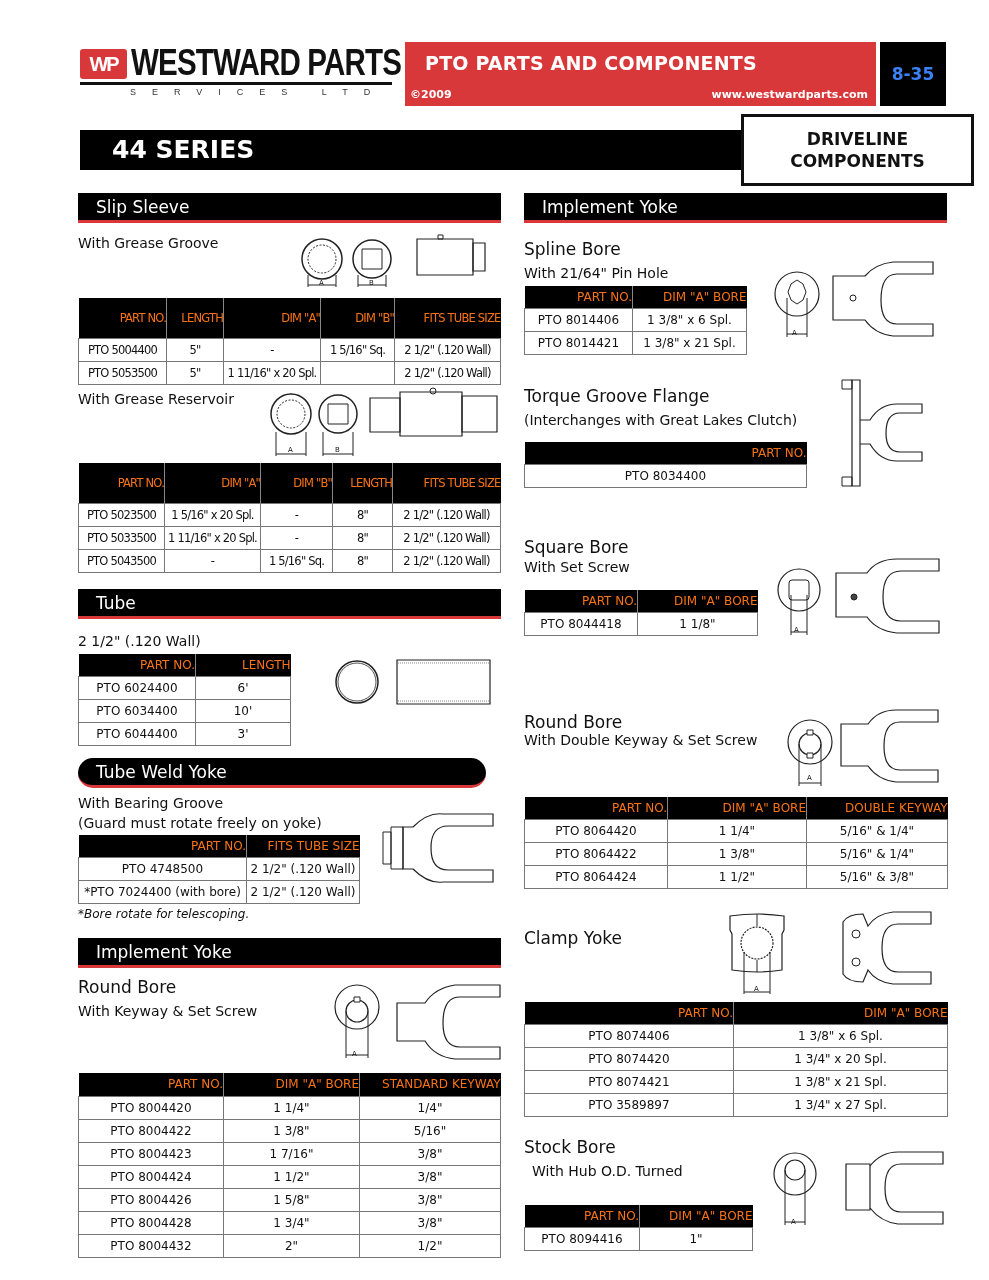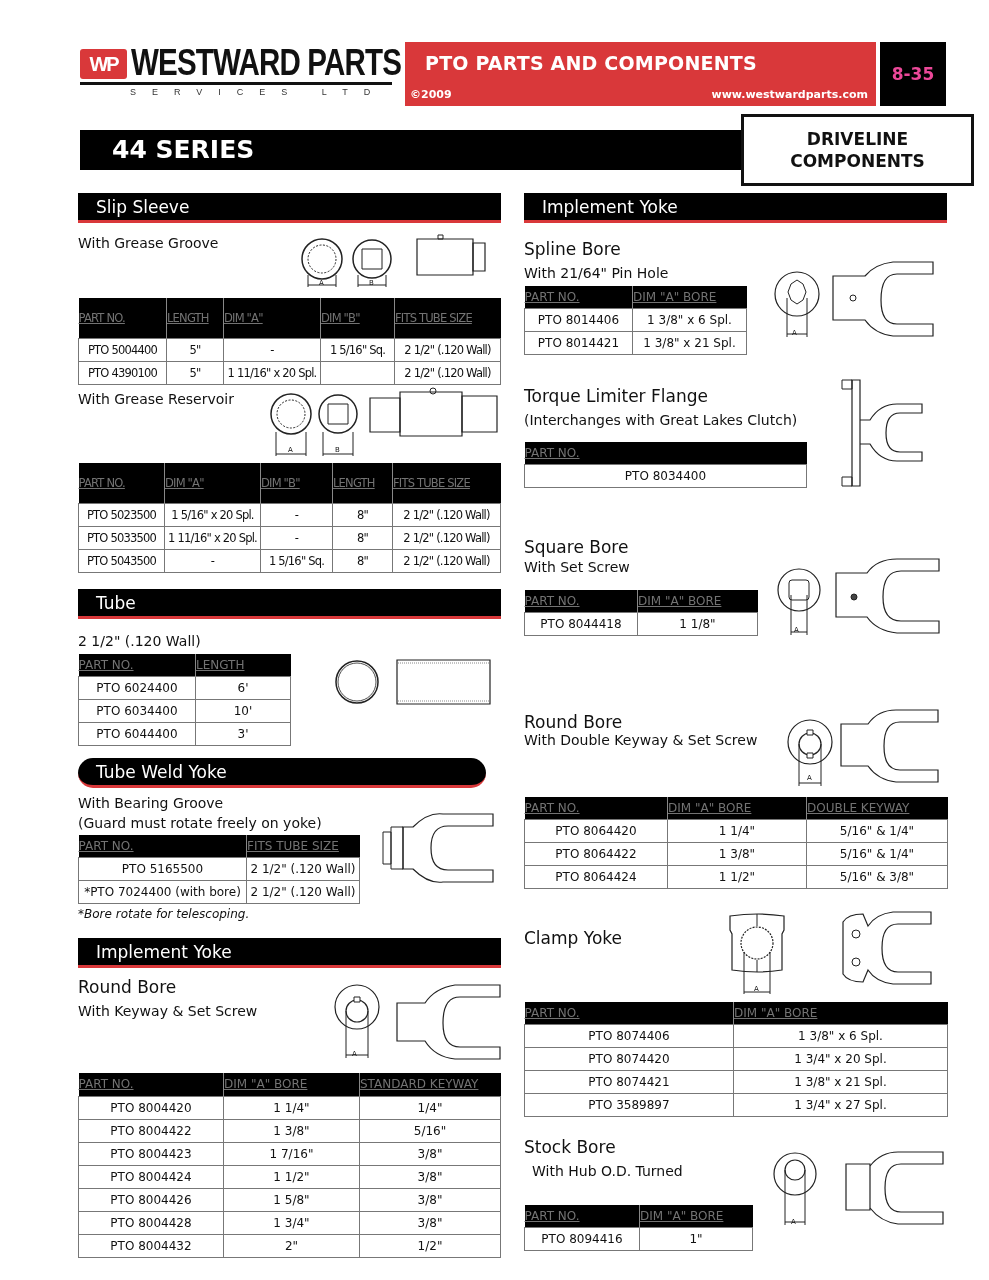--- a/index.html
+++ b/index.html
@@ -9,33 +9,33 @@
 
   
   .logo-box { left: 80px; top: 49px; width: 47px; height: 30px; background: #d9383a; border-radius: 3px; color: #fff; font: bold 20px "Liberation Sans", sans-serif; display:flex; align-items:center; justify-content:center; letter-spacing:-2px; }
   .logo-text { left: 131px; top: 42px; font: bold 36px "Liberation Sans", sans-serif; letter-spacing: -1px; color: #111; transform: scaleX(0.82); transform-origin: left center; white-space: nowrap; }
   .logo-rule { left: 80px; top: 82px; width: 312px; height: 3px; background: #111; }
   .logo-sub { left: 130px; top: 87px; width: 262px; font: 9px "Liberation Sans", sans-serif; letter-spacing: 16px; color: #333; white-space: nowrap; }
   .red-banner { left: 405px; top: 42px; width: 471px; height: 64px; background: #d9383a; color: #fff; }
   .red-banner .title { position: absolute; left: 20px; top: 10px; font: bold 19px "DejaVu Sans", sans-serif; letter-spacing: 0.2px; }
   .red-banner .copy { position: absolute; left: 5px; top: 46px; font: bold 11px "DejaVu Sans", sans-serif; }
   .red-banner .url { position: absolute; right: 8px; top: 46px; font: bold 11px "DejaVu Sans", sans-serif; }
-  .page-num { left: 880px; top: 42px; width: 66px; height: 64px; background: #000; color: #ec4899; font: bold 17px "DejaVu Sans", sans-serif; display:flex; align-items:center; justify-content:center; }
+  .page-num { left: 880px; top: 42px; width: 66px; height: 64px; background: #000; color: #3b82f6; font: bold 17px "DejaVu Sans", sans-serif; display:flex; align-items:center; justify-content:center; }
 
   .series-bar { left: 80px; top: 130px; width: 700px; height: 40px; background: #000; color: #fff; font: bold 25px "DejaVu Sans", sans-serif; padding-left: 32px; line-height: 40px; }
   .driveline-box { left: 741px; top: 114px; width: 233px; height: 72px; background: #fff; border: 3px solid #111; font: bold 17px "DejaVu Sans", sans-serif; text-align: center; display:flex; flex-direction: column; justify-content:center; line-height: 22px; }
 
   
   .sec { height: 30px; background: #000; color: #fff; font: 17px "DejaVu Sans", sans-serif; line-height: 28px; padding-left: 18px; border-bottom: 3px solid #d9383a; }
   .sub { font: 14px "DejaVu Sans", sans-serif; color: #111; white-space: nowrap; }
   .subtitle { font: 17px "DejaVu Sans", sans-serif; color: #111; white-space: nowrap; }
   .note { font: italic 12px "DejaVu Sans", sans-serif; }
 
   table { border-collapse: collapse; position: absolute; font-family: "DejaVu Sans", sans-serif; }
-  th { background: #000; color: #737373; font-weight: normal; font-size: 12px; border-left: 1px solid #888; text-align: left; text-decoration: underline; }
+  th { background: #000; color: #f97316; font-weight: normal; font-size: 12px; border-left: 1px solid #888; text-align: right; }
   th:first-child { border-left: none; }
   td { border: 1px solid #777; font-size: 12px; text-align: center; height: 23px; color: #111; }
   table.cond th, table.cond td { letter-spacing: -0.8px; font-size: 11.5px; }
 
   svg { position: absolute; overflow: visible; }
   svg * { vector-effect: non-scaling-stroke; }
 </style>
 </head>
 <body>
 
@@ -88,21 +88,21 @@
     <th>FITS TUBE SIZE</th>
   </tr>
   <tr>
     <td>PTO 5004400</td>
     <td>5"</td>
     <td>-</td>
     <td>1 5/16" Sq.</td>
     <td>2 1/2" (.120 Wall)</td>
   </tr>
   <tr>
-    <td>PTO 4390100</td>
+    <td>PTO 5053500</td>
     <td>5"</td>
     <td>1 11/16" x 20 Spl.</td>
     <td></td>
     <td>2 1/2" (.120 Wall)</td>
   </tr>
 </tbody>
   </table>
 
 <div class="abs sub" style="left:78px; top:391px;">With Grease Reservoir</div>
 <svg style="left:270px; top:388px;" width="230" height="70">
@@ -190,21 +190,21 @@
 <div class="abs sec" style="left:78px; top:758px; width:408px;border-radius:15px;">Tube Weld Yoke</div>
 <div class="abs sub" style="left:78px; top:795px;">With Bearing Groove</div>
 <div class="abs sub" style="left:78px; top:815px;">(Guard must rotate freely on yoke)</div>
 <table style="left:78px; top:835px; width:282px;">
   <tbody>
       <tr style="height:22px;">
     <th style="width:168px;">PART NO.</th>
     <th>FITS TUBE SIZE</th>
   </tr>
   <tr>
-        <td>PTO 5165500</td>
+        <td>PTO 4748500</td>
         <td>2 1/2" (.120 Wall)</td>
       </tr>
   <tr>
         <td>*PTO 7024400 (with bore)</td>
         <td>2 1/2" (.120 Wall)</td>
       </tr>
 </tbody>
   </table>
 <div class="abs note" style="left:78px; top:907px;">*Bore rotate for telescoping.</div>
 <svg style="left:383px; top:812px;" width="120" height="80">
@@ -296,21 +296,21 @@
   <circle cx="22" cy="32" r="22" fill="none" stroke="#222" stroke-width="1.2"></circle>
   <path d="M16 22 L22 18 L28 22 L31 30 L28 38 L22 42 L16 38 L13 30 Z" fill="none" stroke="#222"></path>
   <line x1="12" y1="36" x2="12" y2="75" stroke="#222"></line>
     <line x1="32" y1="36" x2="32" y2="75" stroke="#222"></line>
   <line x1="12" y1="72" x2="32" y2="72" stroke="#222"></line>
   <path d="M58 14 L90 14 Q100 2 118 0 L158 0 L158 12 L122 12 Q106 12 106 38 Q106 62 122 62 L158 62 L158 74 L118 74 Q100 72 90 58 L58 58 Z" fill="none" stroke="#222" stroke-width="1.2"></path>
   <circle cx="78" cy="36" r="3" fill="none" stroke="#222"></circle>
 </svg>
 <span class="abs" style="left:792px; top:329px; font-size:7px;">A</span>
 
-<div class="abs subtitle" style="left:524px; top:386px;">Torque Limiter Flange</div>
+<div class="abs subtitle" style="left:524px; top:386px;">Torque Groove Flange</div>
 <div class="abs sub" style="left:524px; top:412px;">(Interchanges with Great Lakes Clutch)</div>
 <table style="left:524px; top:442px; width:283px;">
   <tbody>
       <tr style="height:22px;">
         <th>PART NO.</th>
       </tr>
   <tr>
         <td>PTO 8034400</td>
       </tr>
 </tbody>

